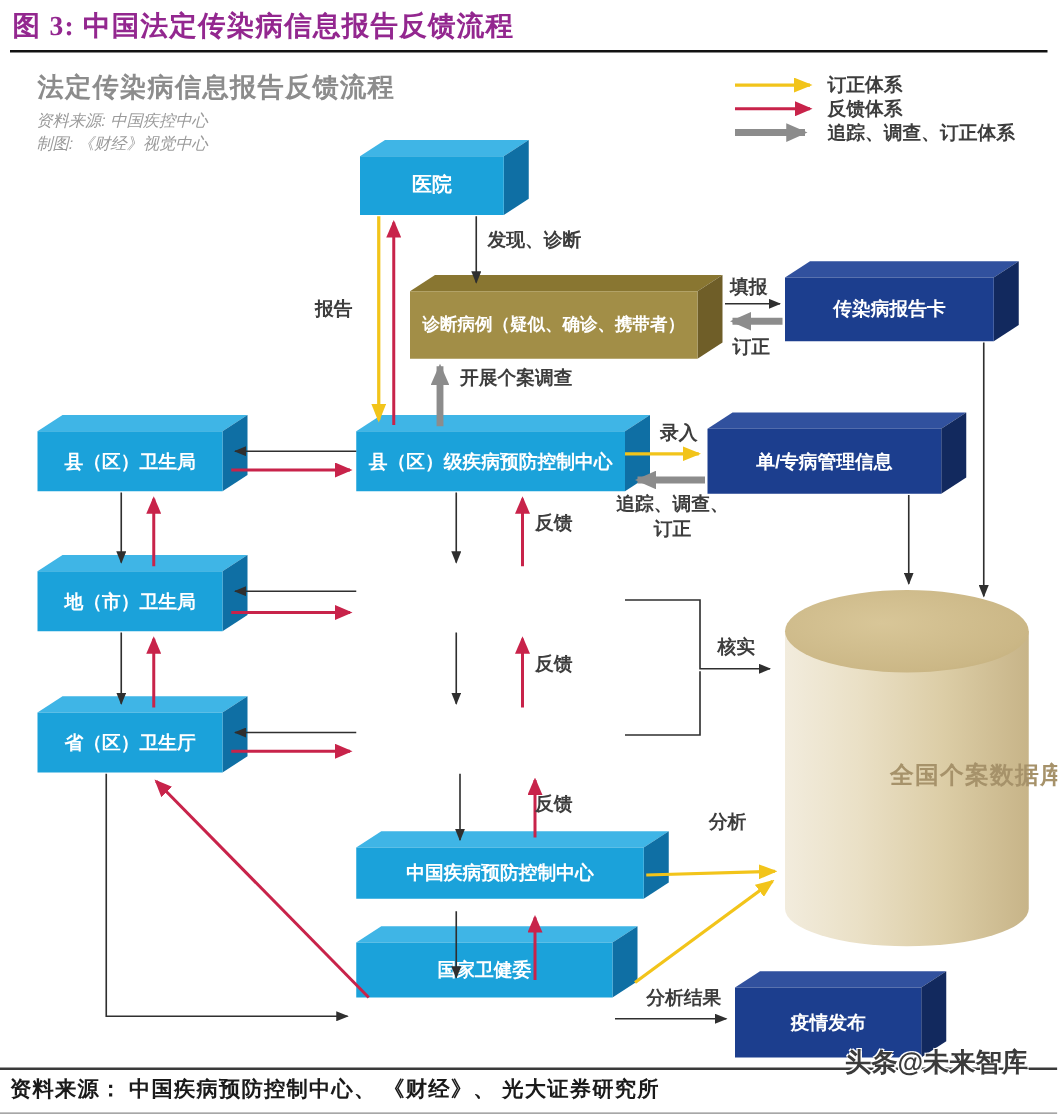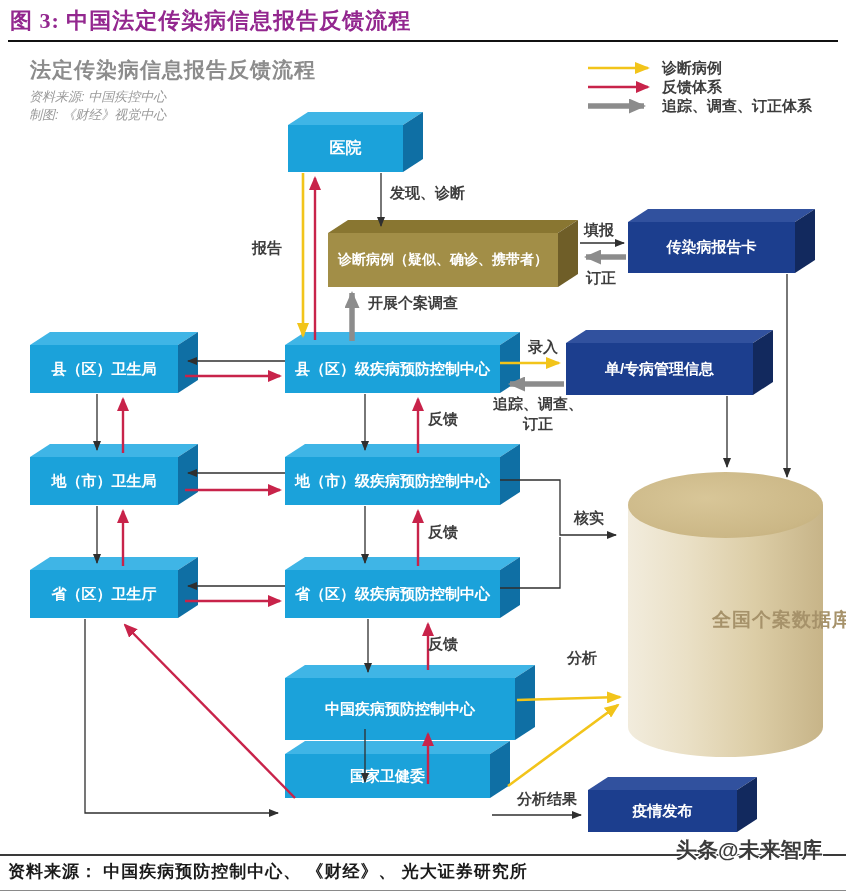--- a/index.html
+++ b/index.html
@@ -55,21 +55,21 @@
 
 <div class="page">
 
   <div class="fig-title">图 3: 中国法定传染病信息报告反馈流程</div>
   <div class="hdr-rule"></div>
 
   <div class="dg-title">法定传染病信息报告反馈流程</div>
   <div class="dg-src dg-src1">资料来源: 中国疾控中心</div>
   <div class="dg-src dg-src2">制图: 《财经》视觉中心</div>
 
-  <div class="lg" style="top:59px">诊断病例</div>
+  <div class="lg" style="top:59px">订正体系</div>
   <div class="lg" style="top:78px">反馈体系</div>
   <div class="lg" style="top:97px">追踪、调查、订正体系</div>
 
   <div class="cyl-body"></div>
   <div class="cyl-top"></div>
   <div class="cyl-label">全国个案数据库</div>
 
   <div class="box3d cyan fs16" style="left:288px;top:125px;width:115px;height:47px">
     <i class="bt"></i>
       <i class="bs"></i>
@@ -98,46 +98,36 @@
   <div class="box3d navy" style="left:566px;top:343px;width:187px;height:52px">
     <i class="bt"></i>
       <i class="bs"></i>
     <span class="bf">单/专病管理信息</span>
   </div>
   <div class="box3d cyan" style="left:30px;top:457px;width:148px;height:48px">
     <i class="bt"></i>
       <i class="bs"></i>
     <span class="bf">地（市）卫生局</span>
   </div>
-  <div class="box3d cyan" style="left:285px;top:457px;width:215px;height:48px">
-    <i class="bt"></i>
-      <i class="bs"></i>
-    <span class="bf">地（市）级疾病预防控制中心</span>
-  </div>
   <div class="box3d cyan" style="left:30px;top:570px;width:148px;height:48px">
     <i class="bt"></i>
       <i class="bs"></i>
     <span class="bf">省（区）卫生厅</span>
   </div>
-  <div class="box3d cyan" style="left:285px;top:570px;width:215px;height:48px">
-    <i class="bt"></i>
-      <i class="bs"></i>
-    <span class="bf">省（区）级疾病预防控制中心</span>
-  </div>
-  <div class="box3d cyan" style="left:285px;top:678px;width:230px;height:62px">
+  <div class="box3d cyan" style="left:285px;top:678px;width:230px;height:41px">
     <i class="bt"></i>
       <i class="bs"></i>
     <span class="bf">中国疾病预防控制中心</span>
   </div>
   <div class="box3d cyan" style="left:285px;top:754px;width:205px;height:44px">
     <i class="bt"></i>
       <i class="bs"></i>
     <span class="bf">国家卫健委</span>
   </div>
-  <div class="box3d navy" style="left:588px;top:790px;width:149px;height:42px">
+  <div class="box3d navy" style="left:588px;top:790px;width:149px;height:56px">
     <i class="bt"></i>
       <i class="bs"></i>
     <span class="bf">疫情发布</span>
   </div>
 
   <svg class="wires" width="846" height="894" viewBox="0 0 846 894">
     <defs>
       <marker id="ah-black" markerWidth="10" markerHeight="8" refX="9" refY="4" orient="auto" markerUnits="userSpaceOnUse">
         <path d="M0,0 L10,4 L0,8 Z" fill="#2F2F2F"></path>
         </marker>

